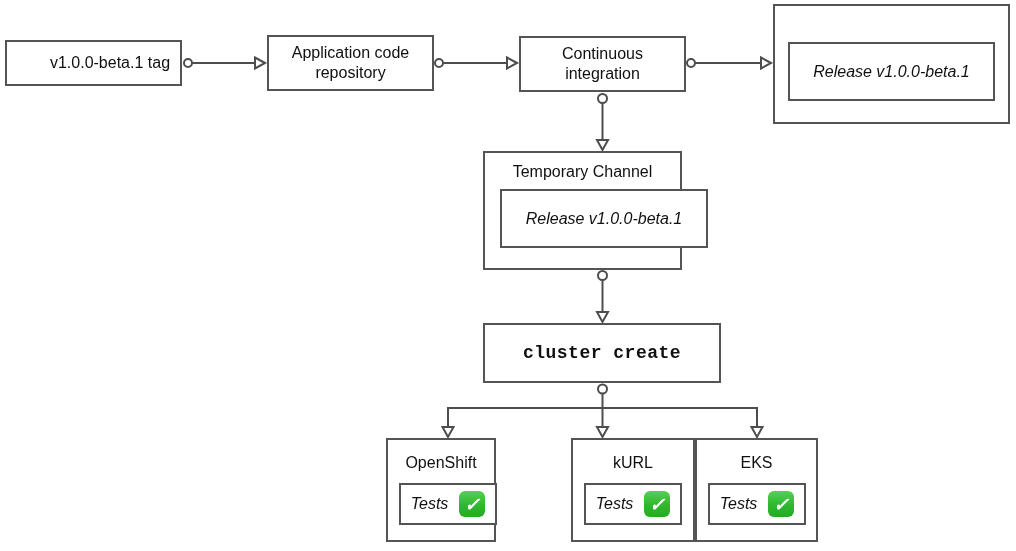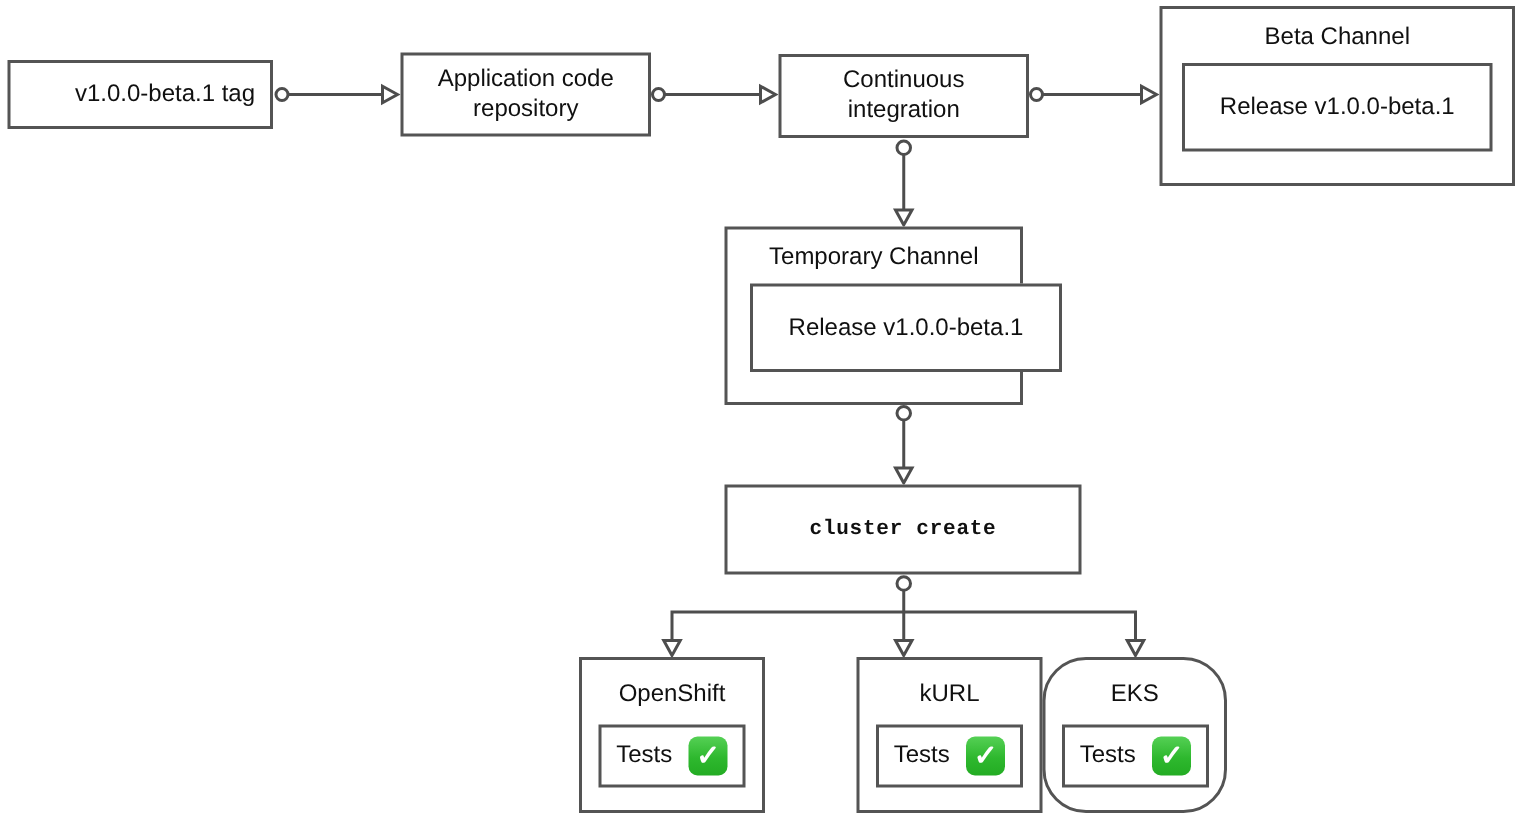--- a/index.html
+++ b/index.html
@@ -27,38 +27,39 @@
     align-items: center;
     justify-content: center;
     text-align: center;
     font-size: 16px;
     line-height: 20px;
   }
   .node.pad { padding: 0 18px; }
   .node.mono {
     font-family: "Liberation Mono", "DejaVu Sans Mono", monospace;
     font-weight: bold;
-    font-size: 14px;
+    font-size: 18px;
     letter-spacing: 0.5px;
   }
   .container-node { position: absolute; }
   .container-title {
     text-align: center;
     font-size: 16px;
     line-height: 20px;
     margin-top: 9px;
   }
   .container-node.small .container-title { margin-top: 13px; }
   .inner-box {
     position: absolute;
     display: flex;
     align-items: center;
     justify-content: center;
     text-align: center;
     font-size: 16px;
+    font-style: italic;
   }
   .tests-box { gap: 11px; }
   .check-badge {
     width: 26px;
     height: 26px;
     border-radius: 6px;
     background: linear-gradient(180deg, #55d055 0%, #2eb82e 55%, #23ac23 100%);
     display: flex;
     align-items: center;
     justify-content: center;
@@ -119,58 +120,57 @@
 
   <div class="node pad" style="left:267px; top:35px; width:167px; height:56px;">
     <span>Application code repository</span>
   </div>
 
   <div class="node pad" style="left:519px; top:36px; width:167px; height:56px;">
     <span>Continuous integration</span>
   </div>
 
   <div class="container-node" style="left:773px; top:4px; width:237px; height:120px;">
-    <div class="container-title">Beta Channel</div>
     <div class="inner-box" style="left:13px; top:36px; width:207px; height:59px;">
       <span>Release v1.0.0-beta.1</span>
     </div>
   </div>
 
   <div class="container-node" style="left:483px; top:151px; width:199px; height:119px;">
     <div class="container-title">Temporary Channel</div>
     <div class="inner-box" style="left:15px; top:36px; width:208px; height:59px;">
       <span>Release v1.0.0-beta.1</span>
     </div>
   </div>
 
   <div class="node mono" style="left:483px; top:323px; width:238px; height:60px;">
     <span>cluster create</span>
   </div>
 
-  <div class="container-node small" style="left:386px; top:438px; width:124px; height:104px;">
+  <div class="container-node small" style="left:386px; top:438px; width:110px; height:104px;">
     <div class="container-title">OpenShift</div>
     <div class="inner-box tests-box" style="left:11px; top:43px; width:98px; height:42px;">
       <span>Tests</span>
       <span class="check-badge">
         <span>✓</span>
       </span>
     </div>
   </div>
 
   <div class="container-node small" style="left:540px; top:438px; width:124px; height:104px;margin-left:31px;">
     <div class="container-title">kURL</div>
     <div class="inner-box tests-box" style="left:11px; top:43px; width:98px; height:42px;">
       <span>Tests</span>
       <span class="check-badge">
         <span>✓</span>
       </span>
     </div>
   </div>
 
-  <div class="container-node small" style="left:695px; top:438px; width:123px; height:104px;border-radius:29px;">
+  <div class="container-node small" style="left:695px; top:438px; width:123px; height:104px;">
     <div class="container-title">EKS</div>
     <div class="inner-box tests-box" style="left:11px; top:43px; width:98px; height:42px;">
       <span>Tests</span>
       <span class="check-badge">
         <span>✓</span>
       </span>
     </div>
   </div>
 
 </div>

